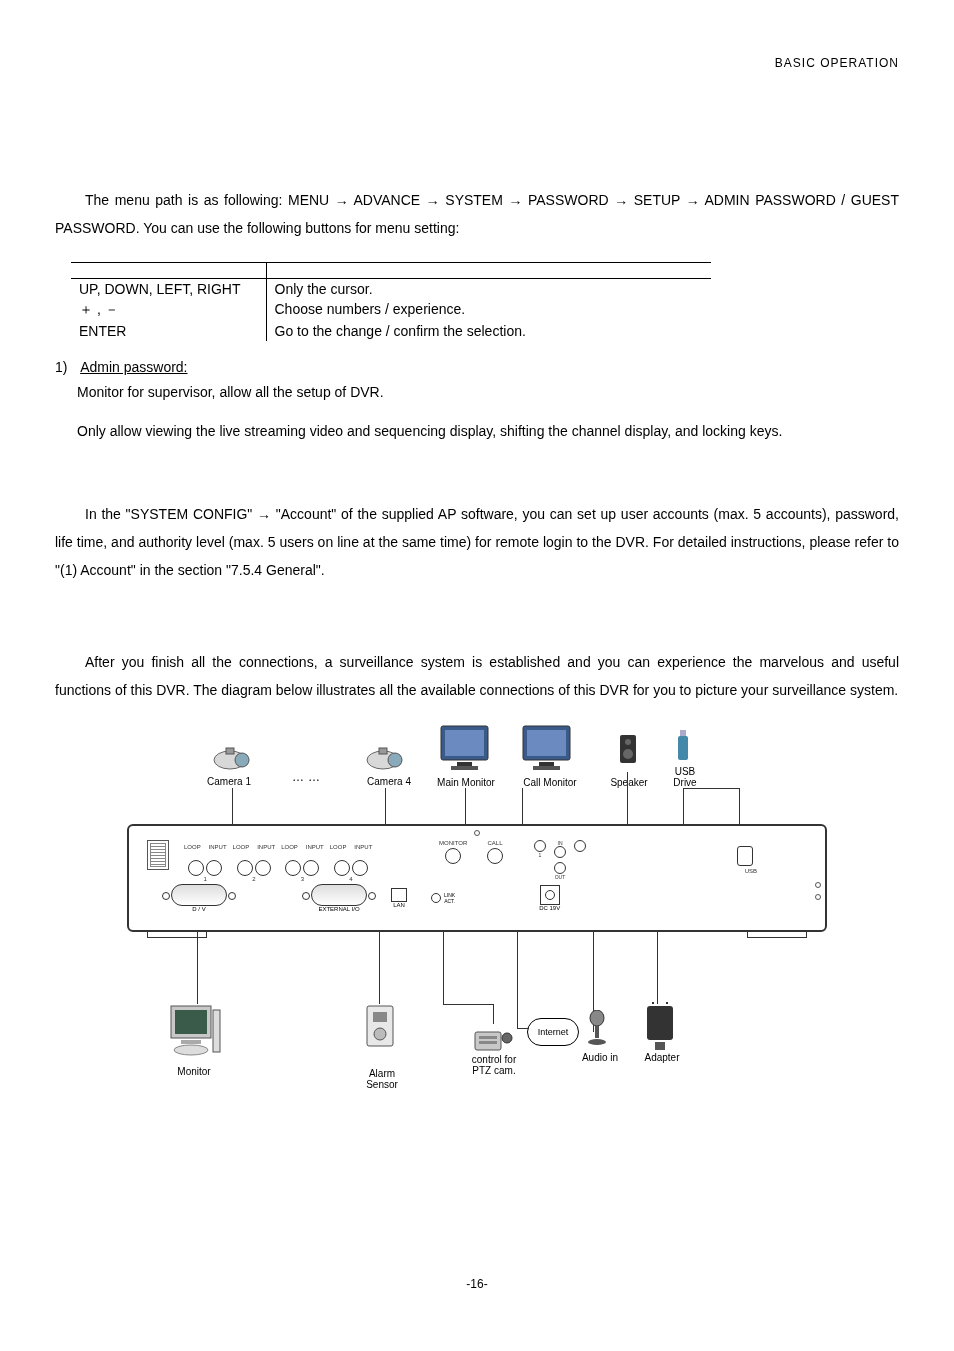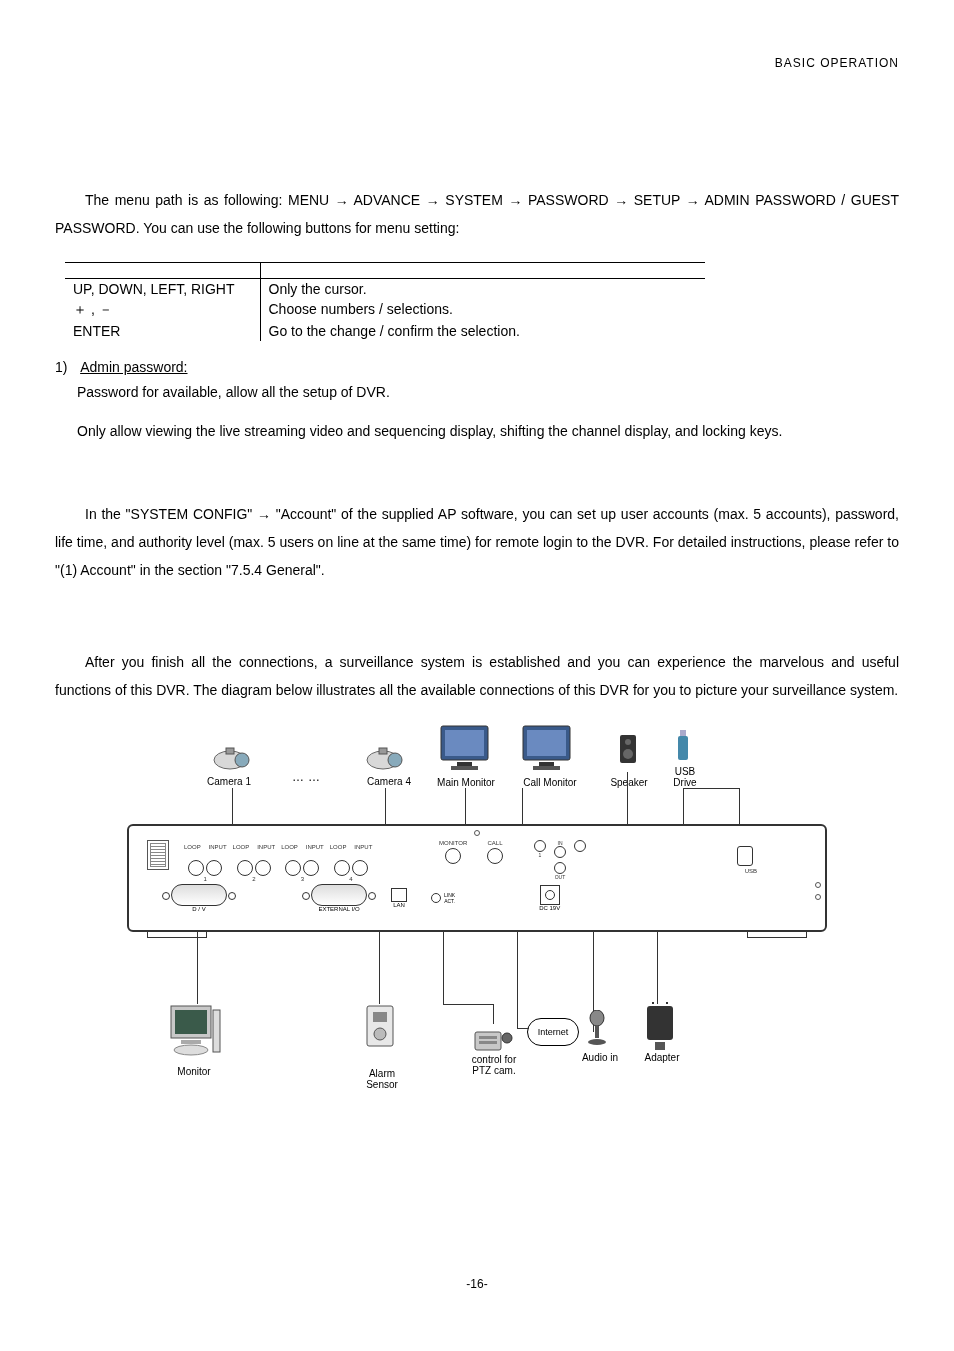--- a/index.html
+++ b/index.html
@@ -18,21 +18,21 @@
       top: 56px;
       right: 55px;
       font-size: 12px;
       letter-spacing: 1px;
     }
     .content { margin-top: 130px; }
     .para { line-height: 2; text-align: justify; margin-bottom: 20px; }
     .indent { text-indent: 30px; }
     table.buttons {
       border-collapse: collapse;
-      margin: 8px 0 18px 10px;
+      margin: 8px 0 18px 16px;
       width: 640px;
     }
     table.buttons td {
       padding: 2px 8px;
       border-top: 1px solid #000;
       border-bottom: 1px solid #000;
       vertical-align: top;
       font-size: 14px;
     }
     table.buttons tr.headrow td {
@@ -123,34 +123,34 @@
         <tr class="headrow">
           <td class="key-col"></td>
           <td></td>
         </tr>
     <tr>
       <td class="key-col" style="border-bottom:none;">UP, DOWN, LEFT, RIGHT</td>
       <td style="border-bottom:none;">Only the cursor.</td>
     </tr>
     <tr>
       <td class="key-col" style="border-top:none;border-bottom:none;">＋ ,  －</td>
-      <td style="border-top:none;border-bottom:none;">Choose numbers / selections.</td>
+      <td style="border-top:none;border-bottom:none;">Choose numbers / experience.</td>
     </tr>
     <tr>
       <td class="key-col" style="border-top:none;border-bottom:none;">ENTER</td>
       <td style="border-top:none;border-bottom:none;">Go to the change / confirm the selection.</td>
     </tr>
   </tbody>
     </table>
 
   <div class="numbered">
     <span class="num-label">1)</span>
     <span class="underline">Admin password:</span>
   </div>
-  <div class="sub-para">Password for available, allow all the setup of DVR.</div>
+  <div class="sub-para">Monitor for supervisor, allow all the setup of DVR.</div>
 
   <div class="sub-para">Only allow viewing the live streaming video and sequencing display, shifting the channel display, and locking keys.</div>
 
   <div class="section-gap"></div>
 
   <div class="para indent">In the "SYSTEM CONFIG" → "Account" of the supplied AP software, you can set up user accounts (max. 5 accounts), password, life time, and authority level (max. 5 users on line at the same time) for remote login to the DVR. For detailed instructions, please refer to "(1) Account" in the section "7.5.4 General".</div>
 
   <div class="section-gap"></div>
 
   <div class="para indent">After you finish all the connections, a surveillance system is established and you can experience the marvelous and useful functions of this DVR. The diagram below illustrates all the available connections of this DVR for you to picture your surveillance system.</div>

